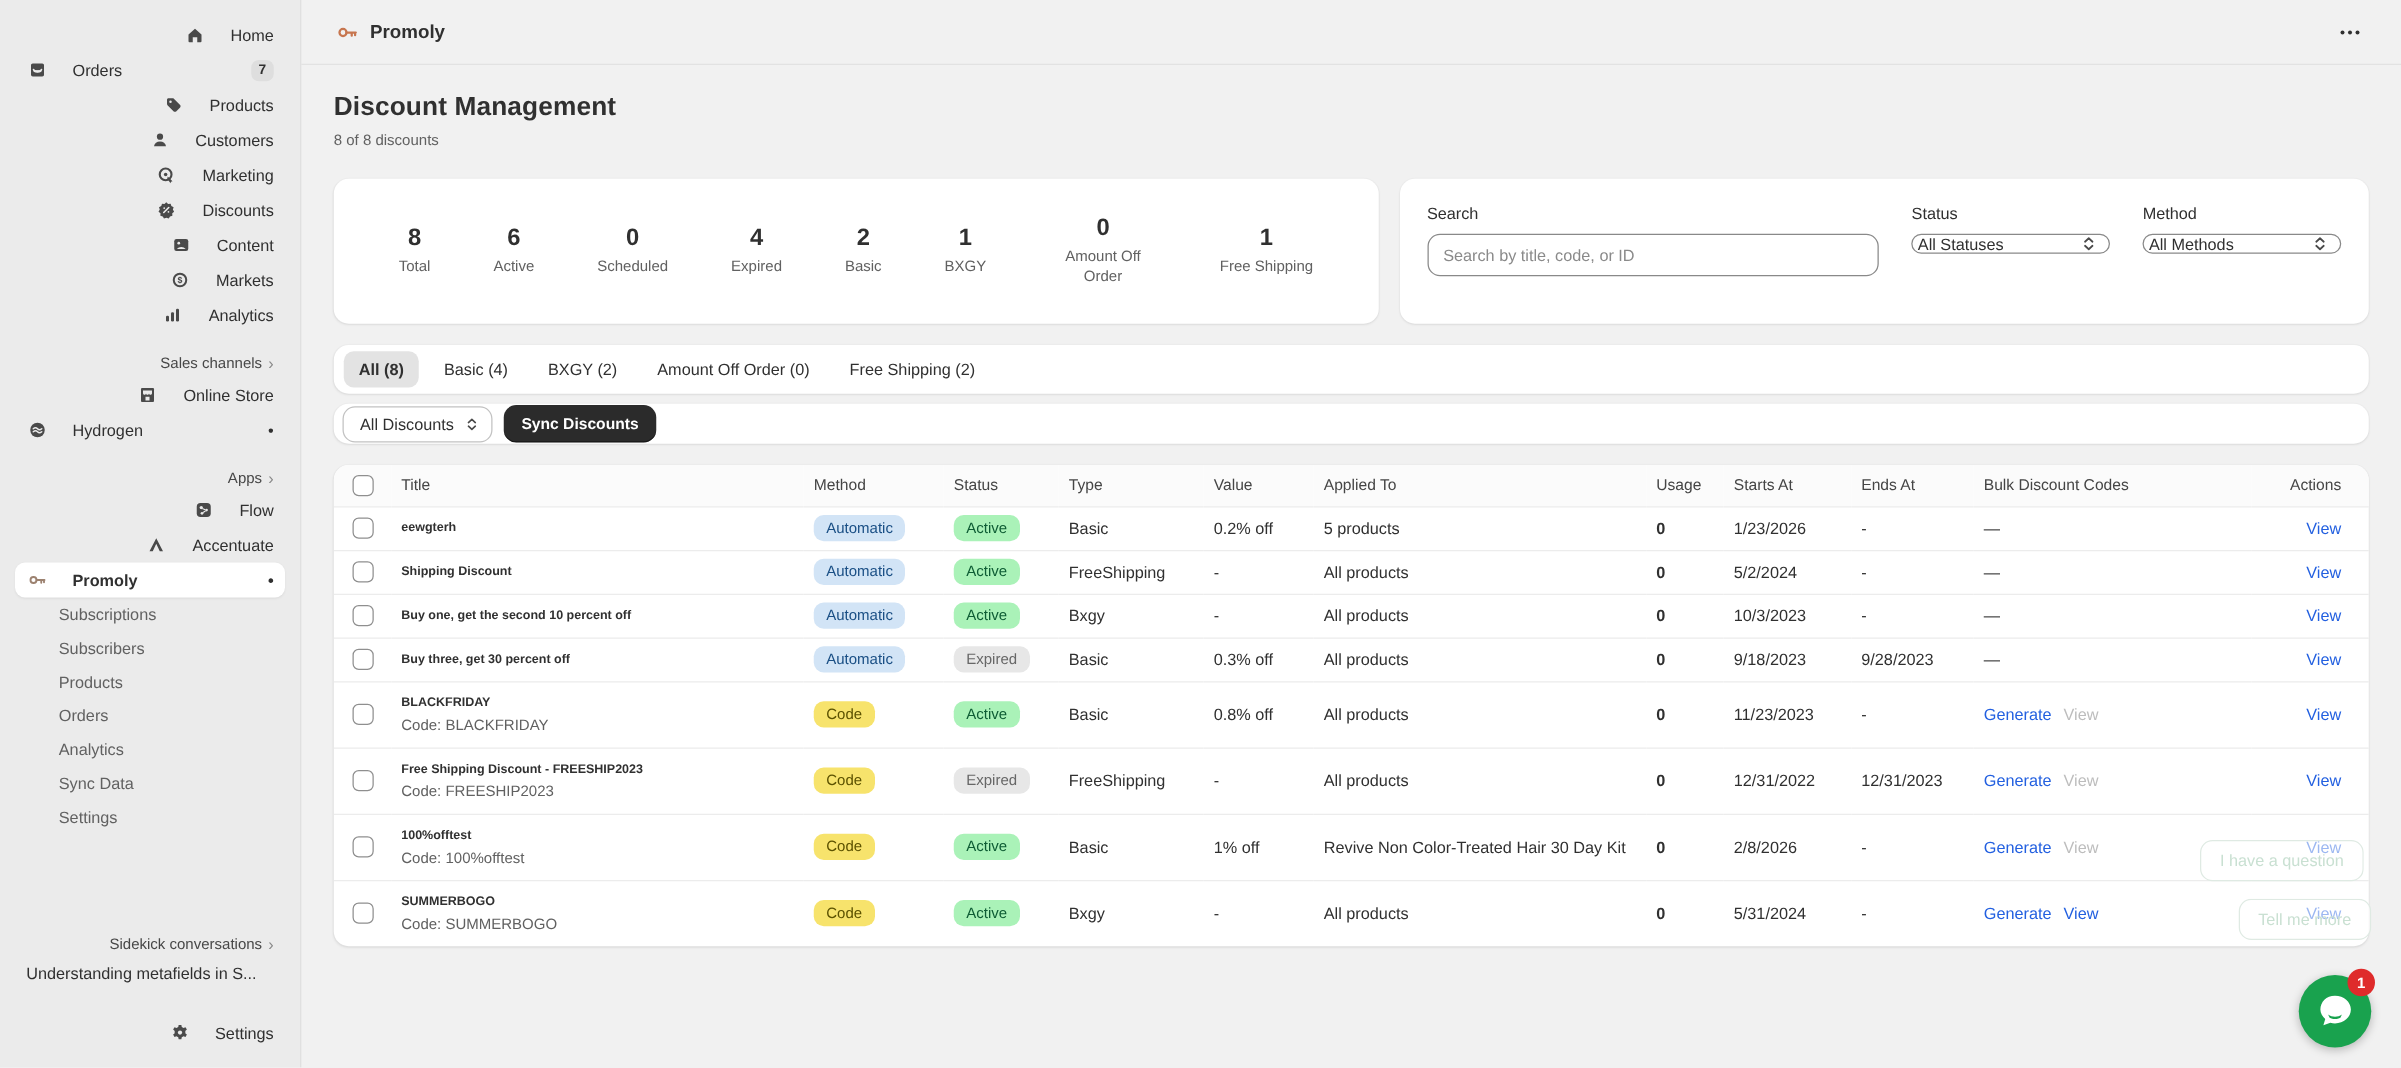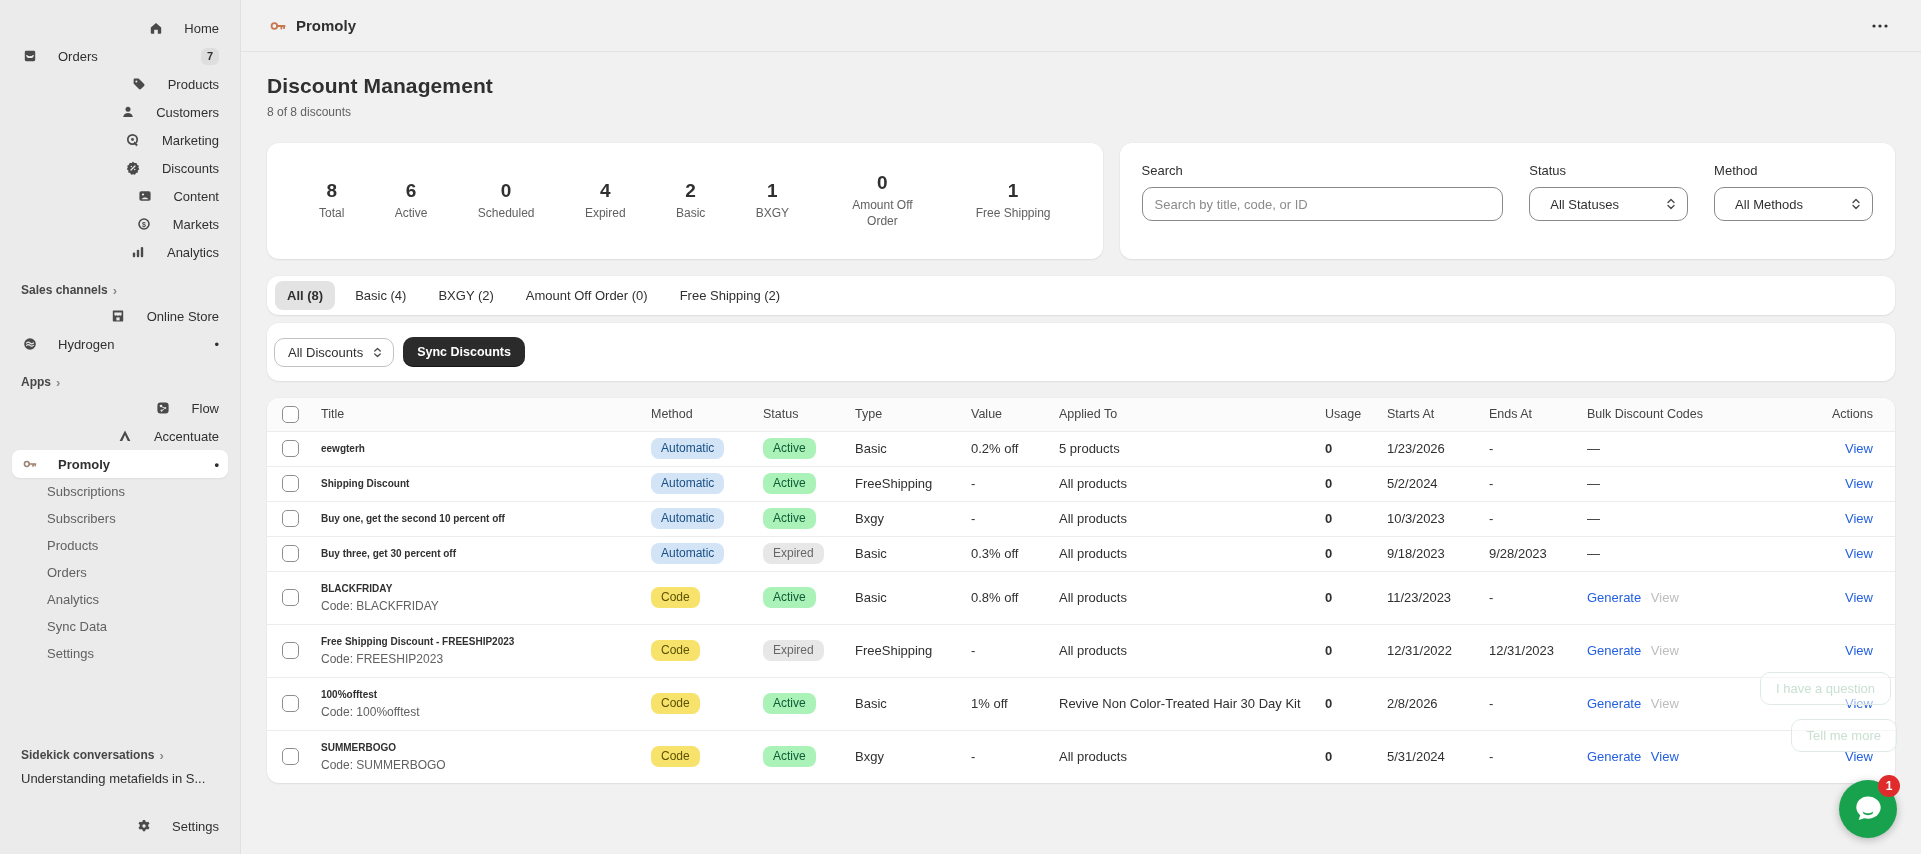--- a/index.html
+++ b/index.html
@@ -24,21 +24,21 @@
   }
   .nav-item.selected { background:#ffffff; font-weight:700; box-shadow:0 1px 2px rgba(0,0,0,.06); }
   .icon16 { width:17px; height:17px; display:flex; align-items:center; justify-content:center; flex:none; color:#4a4a4a; }
   .badge-count {
     margin-left:auto; background:#dedede; border-radius:6px;
     font-size:11px; line-height:1; padding:3px 6px; color:#303030; font-weight:600;
   }
   .item-dot { margin-left:auto; color:#303030; font-size:13px; line-height:1; }
   .section-label {
     display:flex; align-items:center; gap:5px; color:#474747;
-    font-size:12px; font-weight:700; padding:0 9px; height:24px; margin-top:12px; cursor:pointer;
+    font-size:12px; font-weight:400; padding:0 9px; height:24px; margin-top:12px; cursor:pointer;justify-content:flex-end;
   }
   .section-label .chev { color:#8a8a8a; font-size:13px; }
   .sub-item {
     display:flex; align-items:center; height:27px;
     padding:0 9px 0 35px; color:#616161; border-radius:8px; cursor:pointer;
   }
   .sidebar-spacer { flex:1; }
   .conversation-item {
     padding:4px 9px; color:#303030; white-space:nowrap; overflow:hidden;
     text-overflow:ellipsis; cursor:pointer; border-radius:8px; font-weight:500;
@@ -64,30 +64,30 @@
   .stat-label { font-size:12px; color:#616161; margin-top:4px; line-height:1.3; }
   .filters-card { flex:1; height:116px; display:flex; gap:26px; padding:20px 22px; }
   .filter-label { font-size:13px; display:block; margin-bottom:9px; color:#303030; }
   .filter-search { flex:2.55; } .filter-status { flex:1.12; } .filter-method { flex:1.12; }
   .text-input {
     width:100%; height:34px; border:1px solid #898989; border-radius:10px;
     padding:0 12px; font-size:13px; font-family:inherit; background:#fff; color:#303030; outline:none;
   }
   .text-input::placeholder { color:#8a8a8a; }
   .select-box {
-    height:34px; border:1px solid #898989; border-radius:10px; background:#fff;
+    height:16px; border:1px solid #898989; border-radius:10px; background:#fff;
     display:flex; align-items:center; justify-content:space-between;
-    padding:0 10px 0 20px; font-size:13px; cursor:pointer;
+    padding:0 10px 0 4px; font-size:13px; cursor:pointer;
   }
   
   .tabs-row { display:flex; gap:8px; margin-top:17px;flex-direction:column; }
   .tabs-card { flex:1; display:flex; align-items:center; gap:8px; padding:5px 8px; }
   .tab { padding:7px 12px; border-radius:8px; font-size:13px; color:#303030; cursor:pointer; white-space:nowrap; }
   .tab.active { background:#e3e3e3; font-weight:600; }
-  .actions-card { display:flex; align-items:center; gap:9px; padding:14px 7px; }
+  .actions-card { display:flex; align-items:center; gap:9px; padding:1px 7px; }
   .discount-select {
     display:flex; align-items:center; gap:9px; border:1px solid #c2c2c2;
     border-radius:10px; padding:6px 10px 6px 13px; font-size:13px; font-weight:500; cursor:pointer; background:#fff;
   }
   .sync-btn {
     background:#2b2b2b; color:#fff; border:none; border-radius:10px;
     padding:8px 14px; font-size:12.5px; font-weight:700; font-family:inherit; cursor:pointer;
     box-shadow:inset 0 -1px 0 rgba(0,0,0,.5);
   }
   

